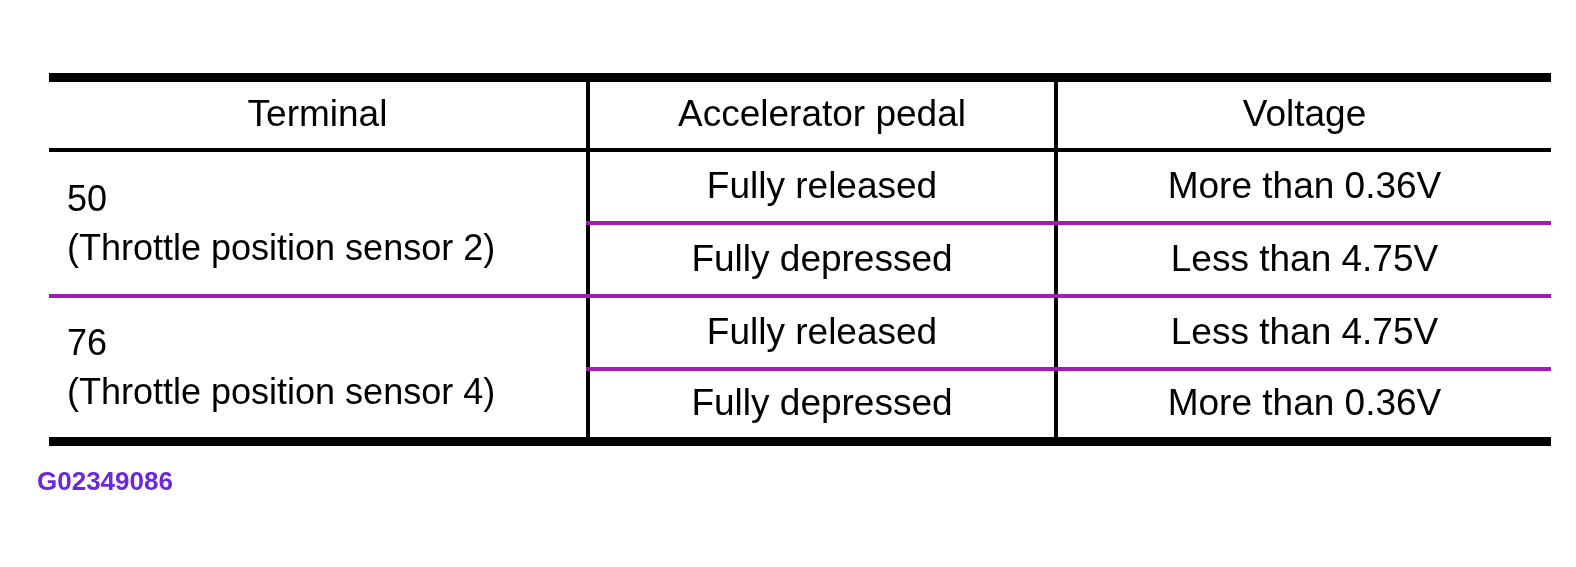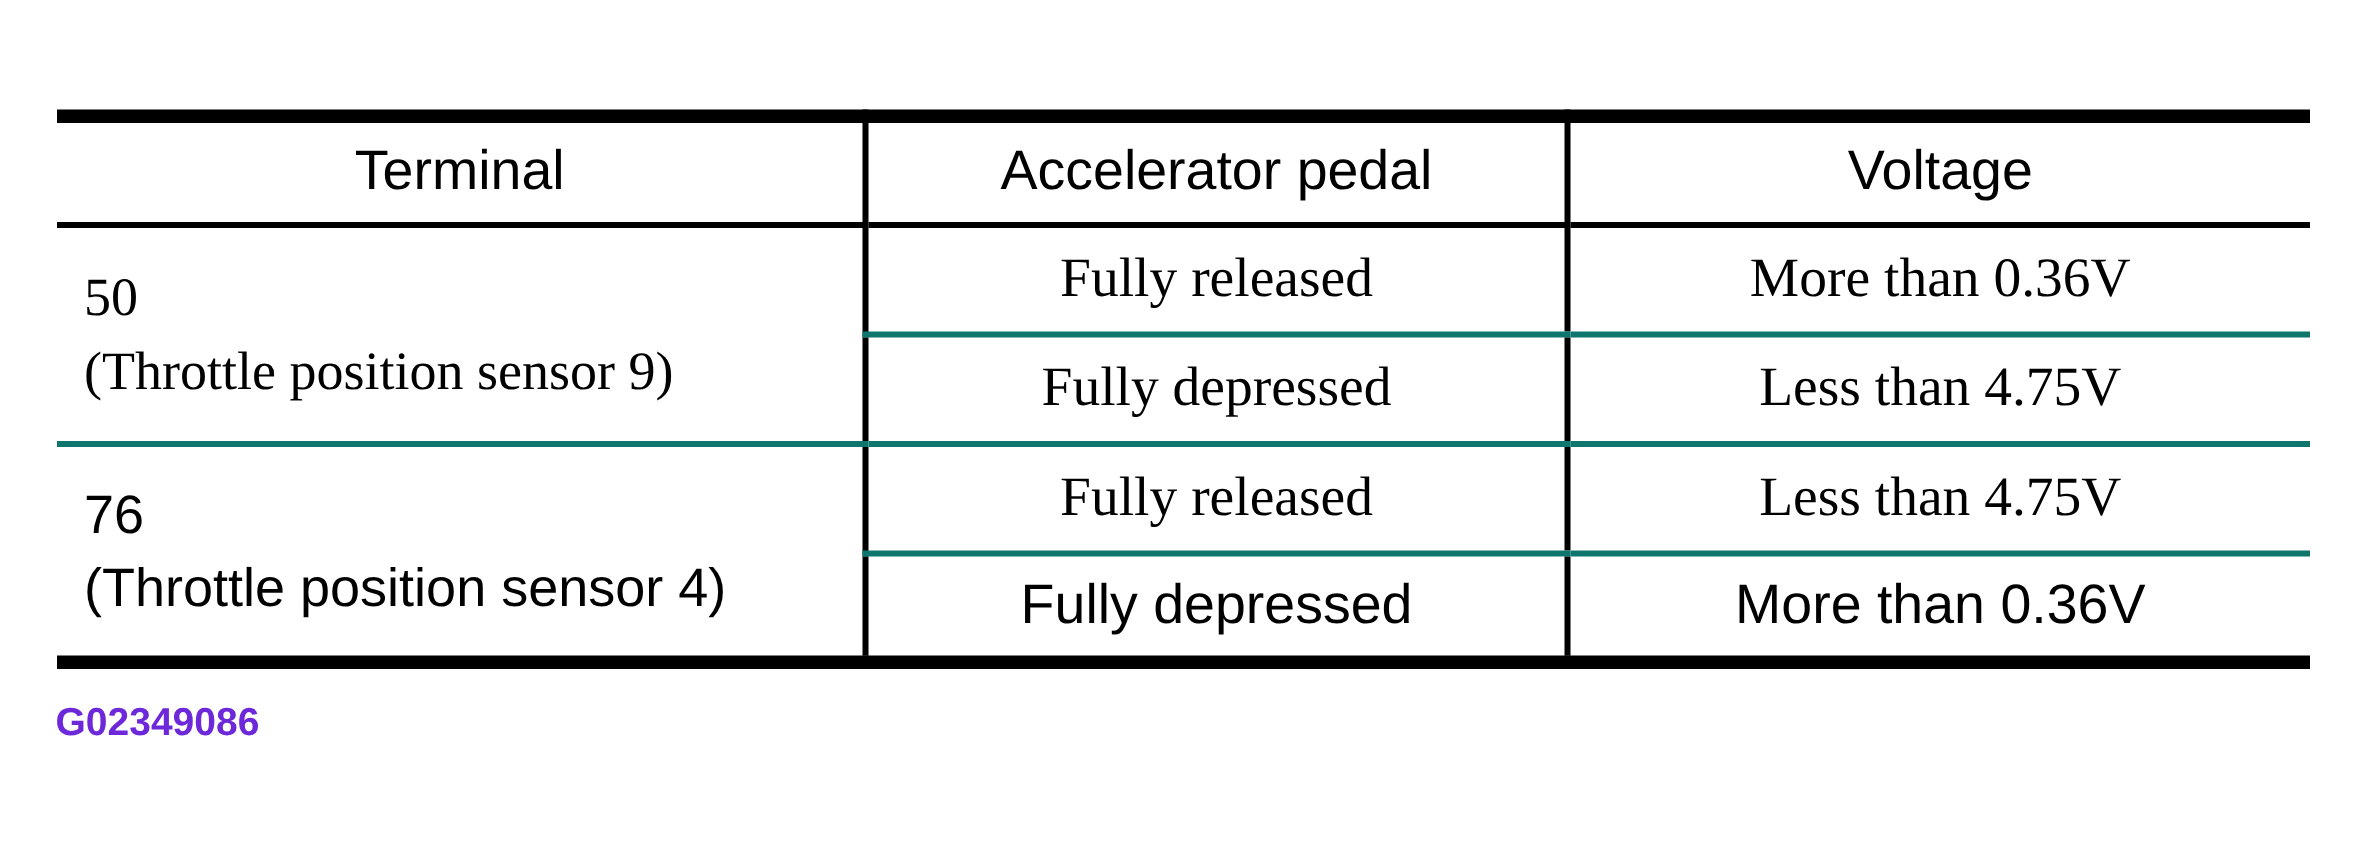--- a/index.html
+++ b/index.html
@@ -11,21 +11,21 @@
     position: relative;
     width: 1576px;
     height: 567px;
     background: #ffffff;
     color: #000000;
     font-family: "Liberation Sans", "DejaVu Sans", sans-serif;
     overflow: hidden;
   }
   table.spec {
     position: absolute;
-    left: 38px;
+    left: 49px;
     top: 73px;
     width: 1502px;
     border-collapse: collapse;
     table-layout: fixed;
     border-top: 9px solid #000;
     border-bottom: 9px solid #000;
   }
   col.c1 { width: 539px; }
   col.c2 { width: 468px; }
   col.c3 { width: 495px; }
@@ -35,21 +35,21 @@
     color: #000;
     text-align: center;
     vertical-align: middle;
     padding: 0;
     line-height: 1.15;
   }
   thead tr { height: 72px; }
   tbody tr { height: 73px; }
   th { border-bottom: 4px solid #000; }
   .vline { border-left: 4px solid #000; }
-  .hline { border-bottom: 4px solid #0f766e; font-family: Liberation Serif, serif; }
+  .hline { border-bottom: 4px solid #a21caf; }
   td.terminal {
     text-align: left;
     padding-left: 18px;
     font-size: 36px;
     line-height: 49px;
   }
   .figure-id {
     position: absolute;
     left: 37px;
     top: 466px;
@@ -73,21 +73,21 @@
       <tr>
         <th>Terminal</th>
         <th class="vline">Accelerator pedal</th>
         <th class="vline">Voltage</th>
       </tr>
     </thead>
     <tbody>
       <tr>
         <td class="terminal hline" rowspan="2">
           <div>50</div>
-          <div>(Throttle position sensor 9)</div>
+          <div>(Throttle position sensor 2)</div>
         </td>
         <td class="vline hline">Fully released</td>
         <td class="vline hline">More than 0.36V</td>
       </tr>
       <tr>
         <td class="vline hline">Fully depressed</td>
         <td class="vline hline">Less than 4.75V</td>
       </tr>
       <tr>
         <td class="terminal" rowspan="2">

